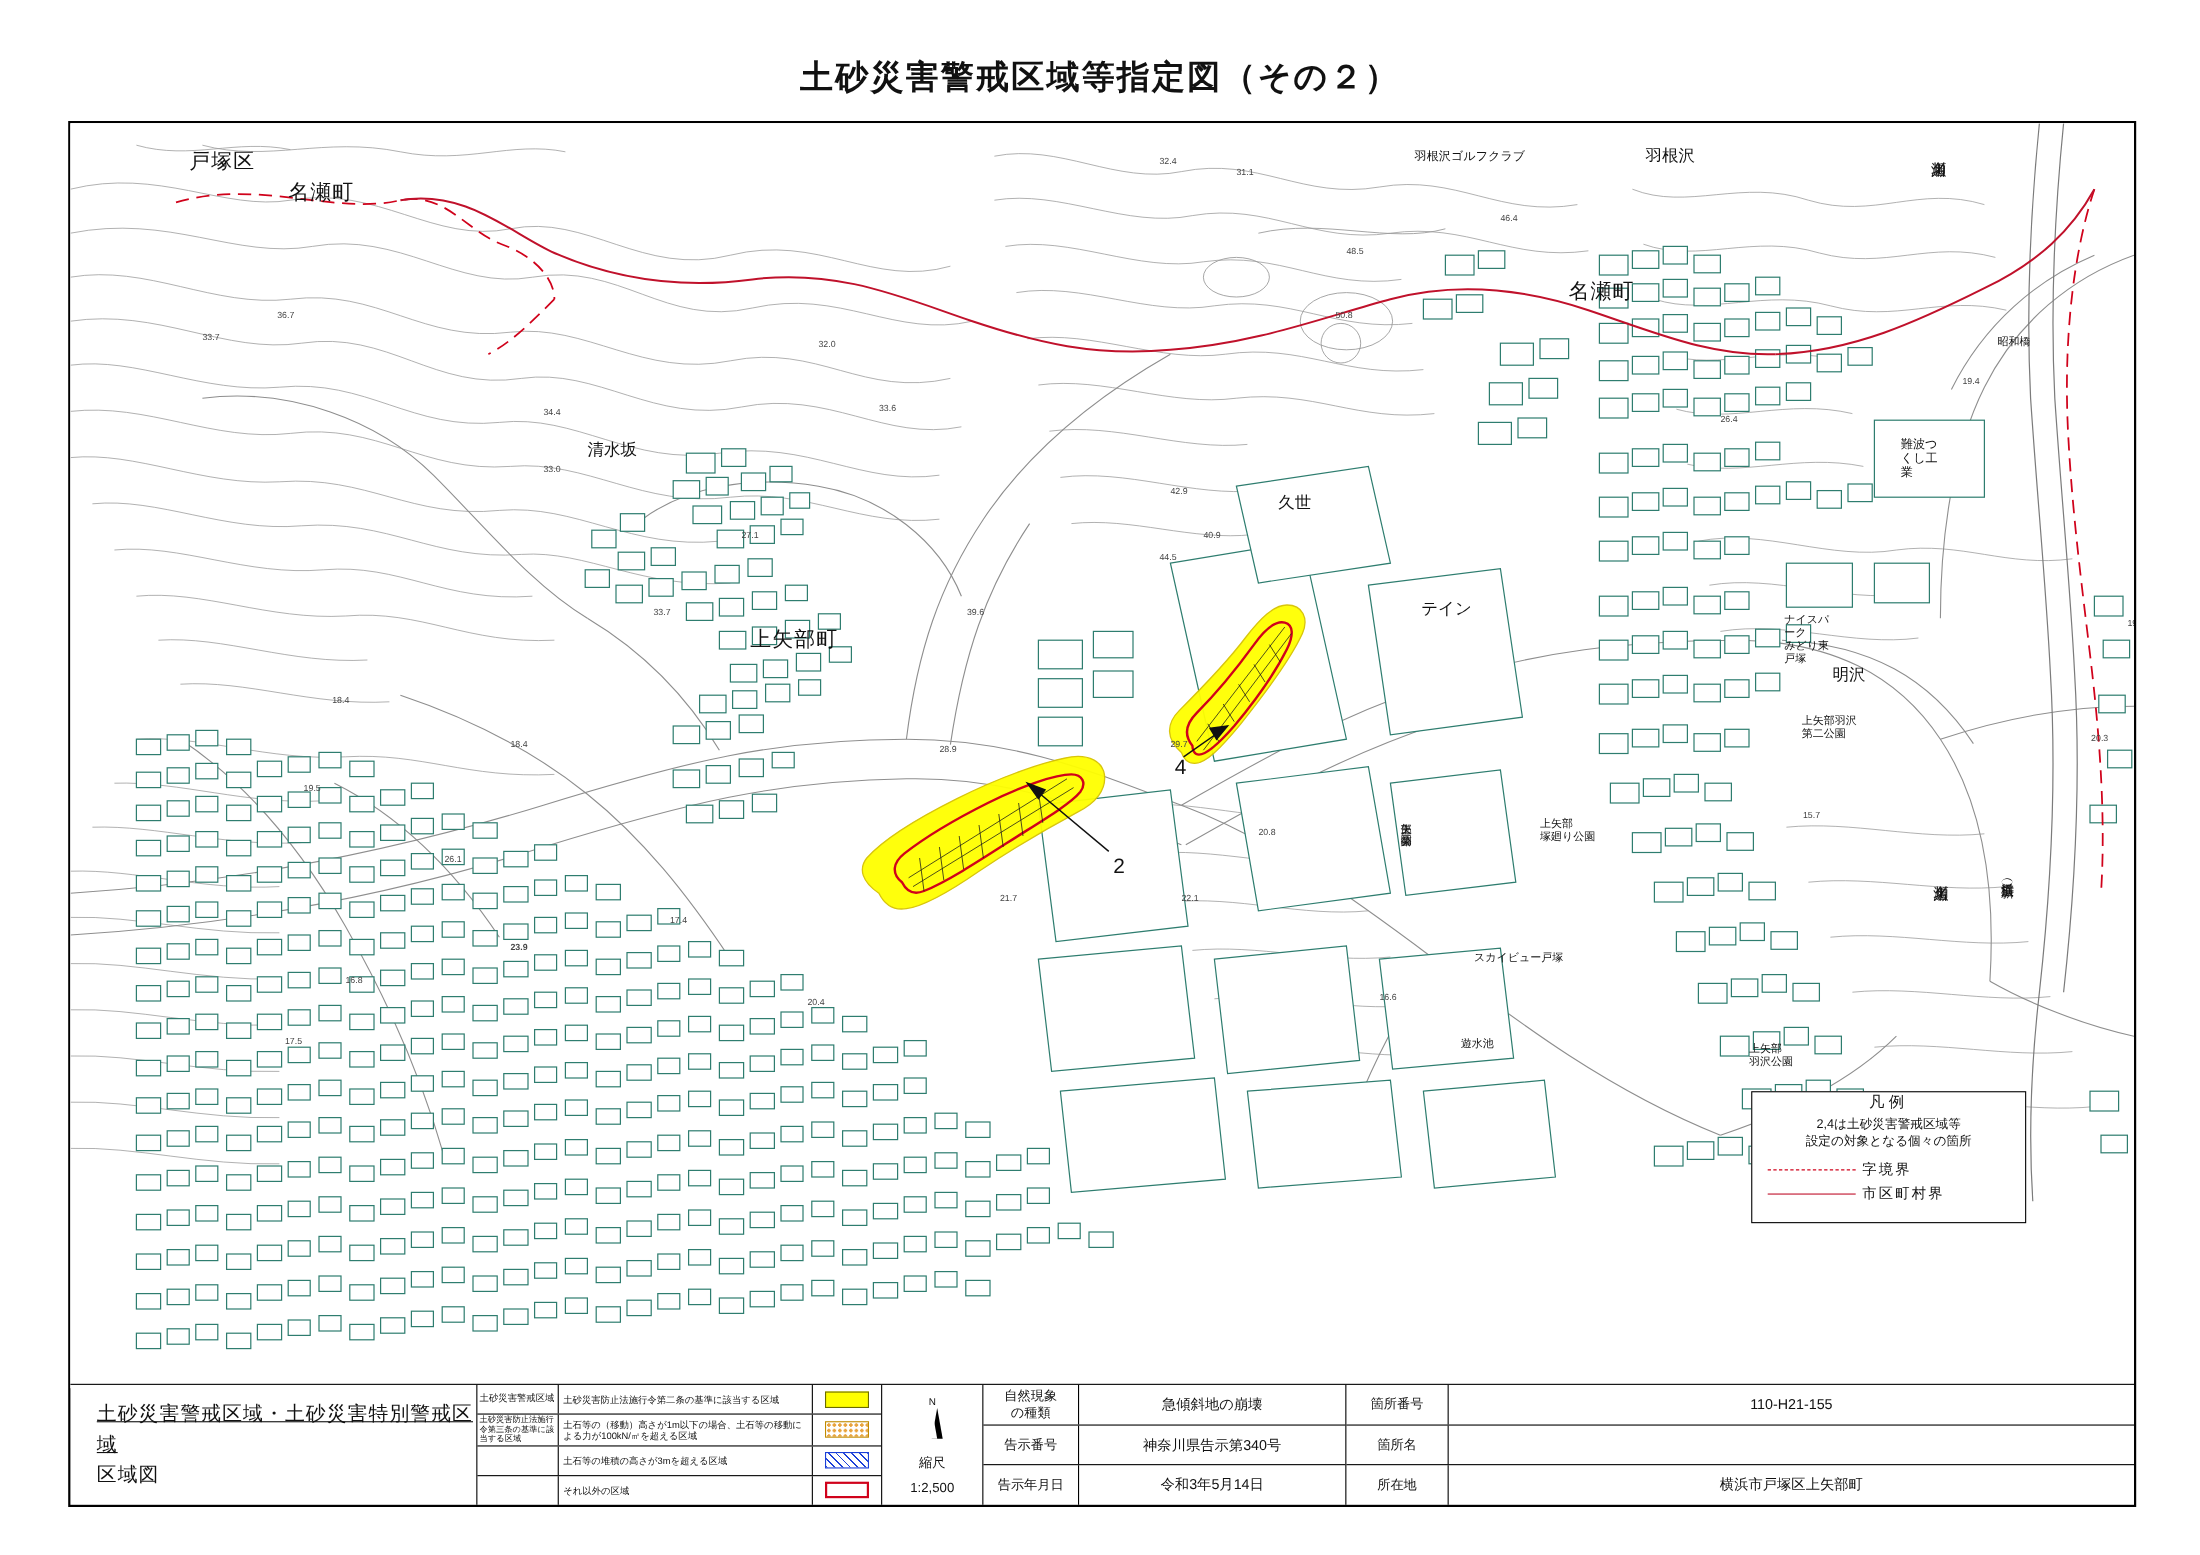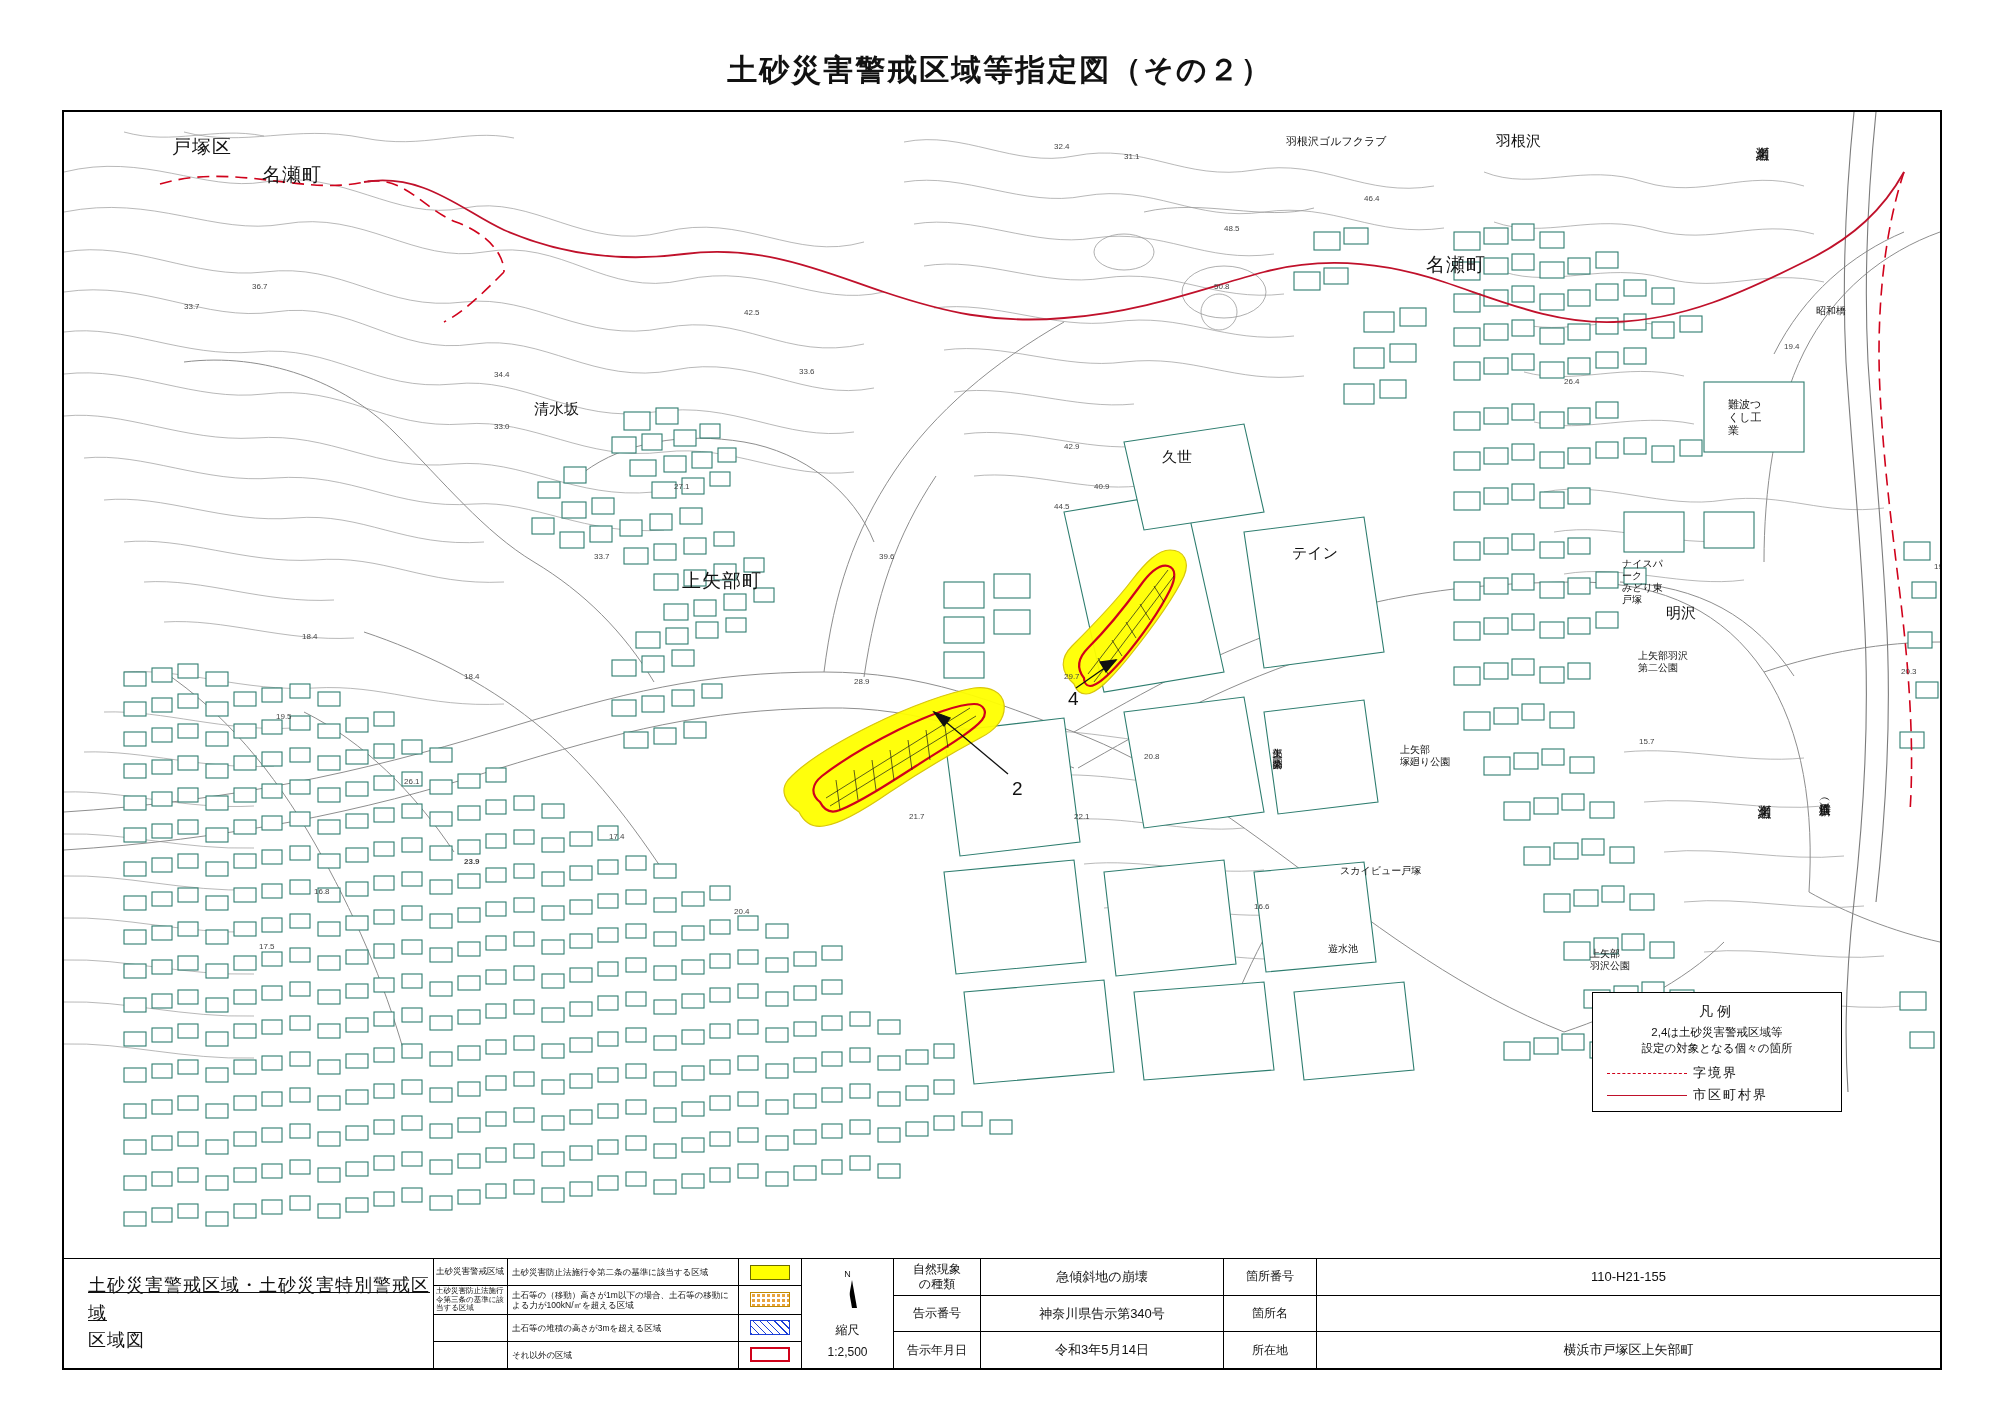--- a/index.html
+++ b/index.html
@@ -29,21 +29,21 @@
   .mlabel{position:absolute;font-size:15px;color:#111;white-space:nowrap;}
   .mlabel.big{font-size:19px;letter-spacing:1px;}
   .mlabel.vert{writing-mode:vertical-rl;text-orientation:upright;}
   .elev{position:absolute;font-size:8px;color:#444;white-space:nowrap;}
   .hazard-num{position:absolute;font-size:19px;color:#111;font-weight:400;}
 
   
   .legend{
     position:absolute;left:1528px;top:880px;width:250px;height:120px;
     border:1.5px solid #000;background:#fff;box-sizing:border-box;
-    padding:10px 8px;
+    padding:0 8px;
   }
   .legend .lg-title{text-align:center;font-size:14px;letter-spacing:4px;margin-bottom:4px;}
   .legend .lg-note{font-size:11.5px;line-height:1.35;text-align:center;margin-bottom:6px;}
   .legend .lg-row{display:flex;align-items:center;height:22px;}
   .legend .lg-key{width:92px;display:flex;align-items:center;justify-content:center;}
   .legend .lg-txt{font-size:13px;letter-spacing:2px;}
   .k-dash{width:80px;height:0;border-top:1.6px dashed #d0021b;}
   .k-solid{width:80px;height:0;border-top:1.8px solid #c0112b;}
 
   
@@ -858,21 +858,21 @@
       <div class="hazard-num" style="left:948px;top:666px;">2</div>
       <div class="hazard-num" style="left:1004px;top:576px;">4</div>
 
       <div class="elev" style="left:120px;top:190px;">33.7</div>
       <div class="elev" style="left:188px;top:170px;">36.7</div>
       <div class="elev" style="left:430px;top:258px;">34.4</div>
       <div class="elev" style="left:990px;top:30px;">32.4</div>
       <div class="elev" style="left:1060px;top:40px;">31.1</div>
       <div class="elev" style="left:430px;top:310px;">33.0</div>
       <div class="elev" style="left:610px;top:370px;">27.1</div>
-      <div class="elev" style="left:680px;top:196px;">42.5</div>
+      <div class="elev" style="left:680px;top:196px;">32.0</div>
       <div class="elev" style="left:735px;top:255px;">33.6</div>
       <div class="elev" style="left:1150px;top:170px;">50.8</div>
       <div class="elev" style="left:1160px;top:112px;">48.5</div>
       <div class="elev" style="left:1300px;top:82px;">46.4</div>
       <div class="elev" style="left:1500px;top:265px;">26.4</div>
       <div class="elev" style="left:1720px;top:230px;">19.4</div>
       <div class="elev" style="left:1000px;top:330px;">42.9</div>
       <div class="elev" style="left:1030px;top:370px;">40.9</div>
       <div class="elev" style="left:990px;top:390px;">44.5</div>
       <div class="elev" style="left:815px;top:440px;">39.6</div>

